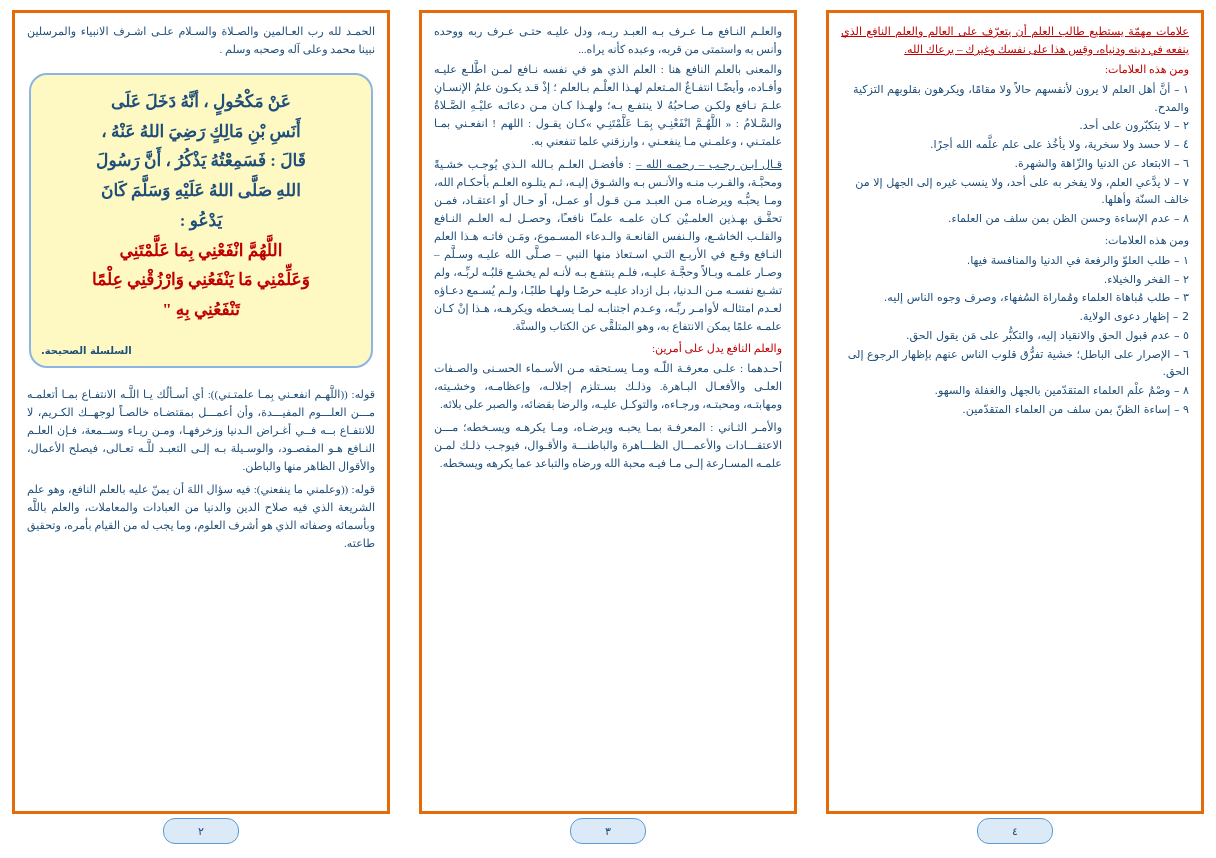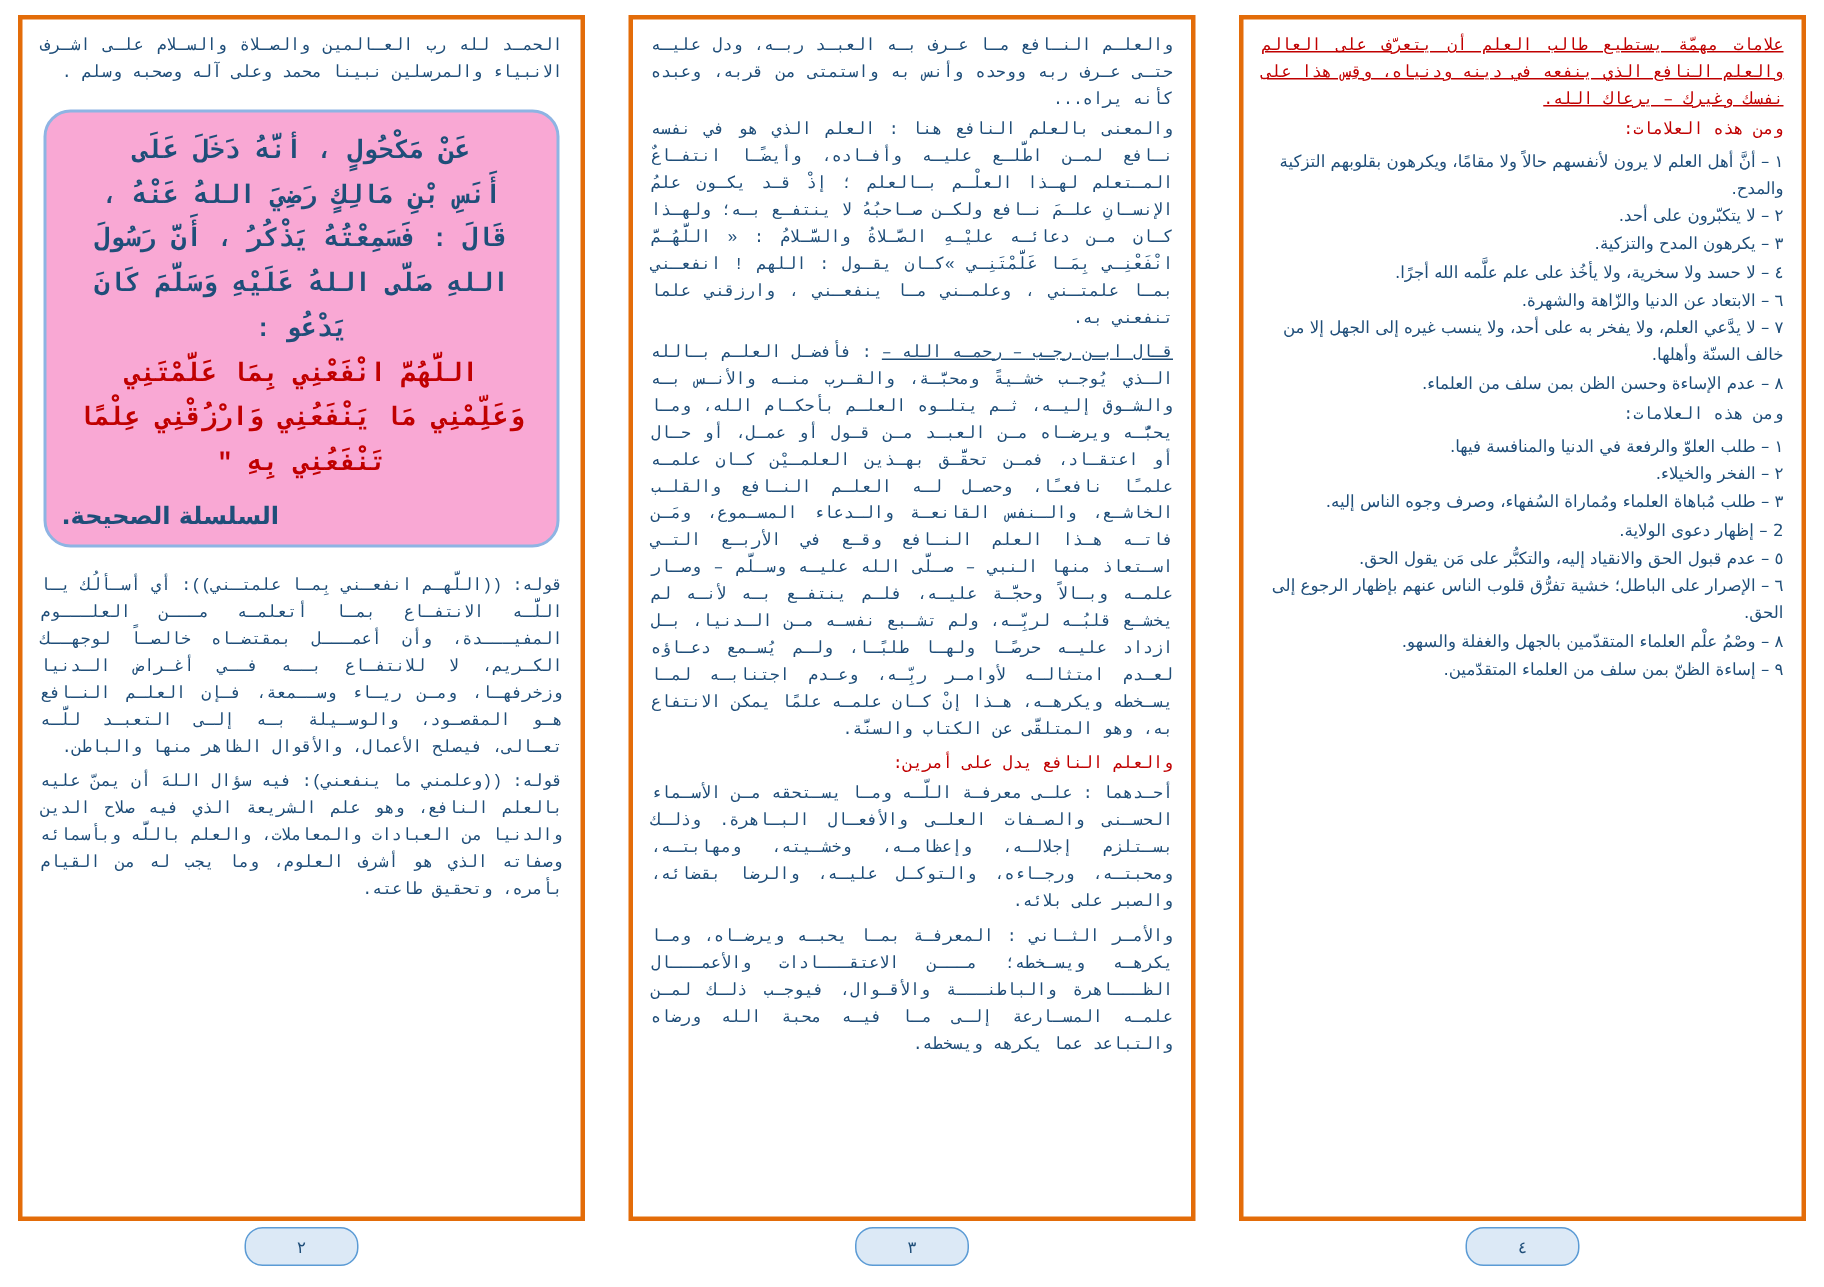--- a/index.html
+++ b/index.html
@@ -50,54 +50,54 @@
     font-family:"DejaVu Sans", sans-serif;
   }
   
   p{
     margin:0 0 2px 0;
     font-size:11.1px;
     line-height:1.62;
     color:#1F4E79;
     text-align:justify;
     text-justify:inter-word;
-    font-family:Liberation Mono, monospace;
+    font-family:Liberation Serif, serif;
   }
   p.red{color:#C00000;}
   p.just{text-align:justify;}
   .u{text-decoration:underline;}
   .listline{
     margin:0 0 1px 0;
     font-size:11.1px;
     line-height:1.6;
     color:#1F4E79;
   }
   
   .hadith-box{
     margin:14px 2px 10px 2px;
     border:2px solid #8EB4E3;
     border-radius:18px;
-    background:#f9a8d4;
+    background:#fef9c3;
     padding:12px 10px 10px 10px;
   }
   .hadith-box p{
     color:#1F4E79;
     font-size:17px;
     line-height:1.75;
     text-align:center;
     font-weight:bold;
     margin:0;
   }
   .hadith-box p.rd{color:#C00000;}
   .hadith-src{
     color:#1F4E79;
-    font-size:16px;
+    font-size:10px;
     font-weight:bold;
     text-align:left;
-    margin-top:9px;
+    margin-top:20px;
   }
   .sp{height:5px;}
   .tiny-sp{height:3px;}
 </style>
 </head>
 <body>
 
 <div class="sheet">
 
   <div class="page">
@@ -156,21 +156,20 @@
       <div class="page-num">٣</div>
     </div>
   </div>
 
   <div class="page">
     <div class="page-frame">
       <p class="red just u">علامات مهمّة يستطيع طالب العلم أن يتعرّف على العالم والعلم النافع الذي ينفعه في دينه ودنياه، وقِس هذا على نفسك وغيرك – يرعاك الله.</p>
       <p class="red">ومن هذه العلامات:</p>
       <div class="listline">١ – أنَّ أهل العلم لا يرون لأنفسهم حالاً ولا مقامًا، ويكرهون بقلوبهم التزكية والمدح.</div>
       <div class="listline">٢ – لا يتكبّرون على أحد.</div>
-      <div class="listline">٣ – يكرهون المدح والتزكية.</div>
       <div class="listline">٤ – لا حسد ولا سخرية، ولا يأخُذ على علم علَّمه الله أجرًا.</div>
       <div class="listline">٦ – الابتعاد عن الدنيا والزّاهة والشهرة.</div>
       <div class="listline">٧ – لا يدَّعي العلم، ولا يفخر به على أحد، ولا ينسب غيره إلى الجهل إلا من خالف السنّة وأهلها.</div>
       <div class="listline">٨ – عدم الإساءة وحسن الظن بمن سلف من العلماء.</div>
       <div class="tiny-sp"></div>
       <p>ومن هذه العلامات:</p>
       <div class="listline">١ – طلب العلوّ والرفعة في الدنيا والمنافسة فيها.</div>
       <div class="listline">٢ – الفخر والخيلاء.</div>
       <div class="listline">٣ – طلب مُباهاة العلماء ومُماراة السُفهاء، وصرف وجوه الناس إليه.</div>
       <div class="listline">2 – إظهار دعوى الولاية.</div>

